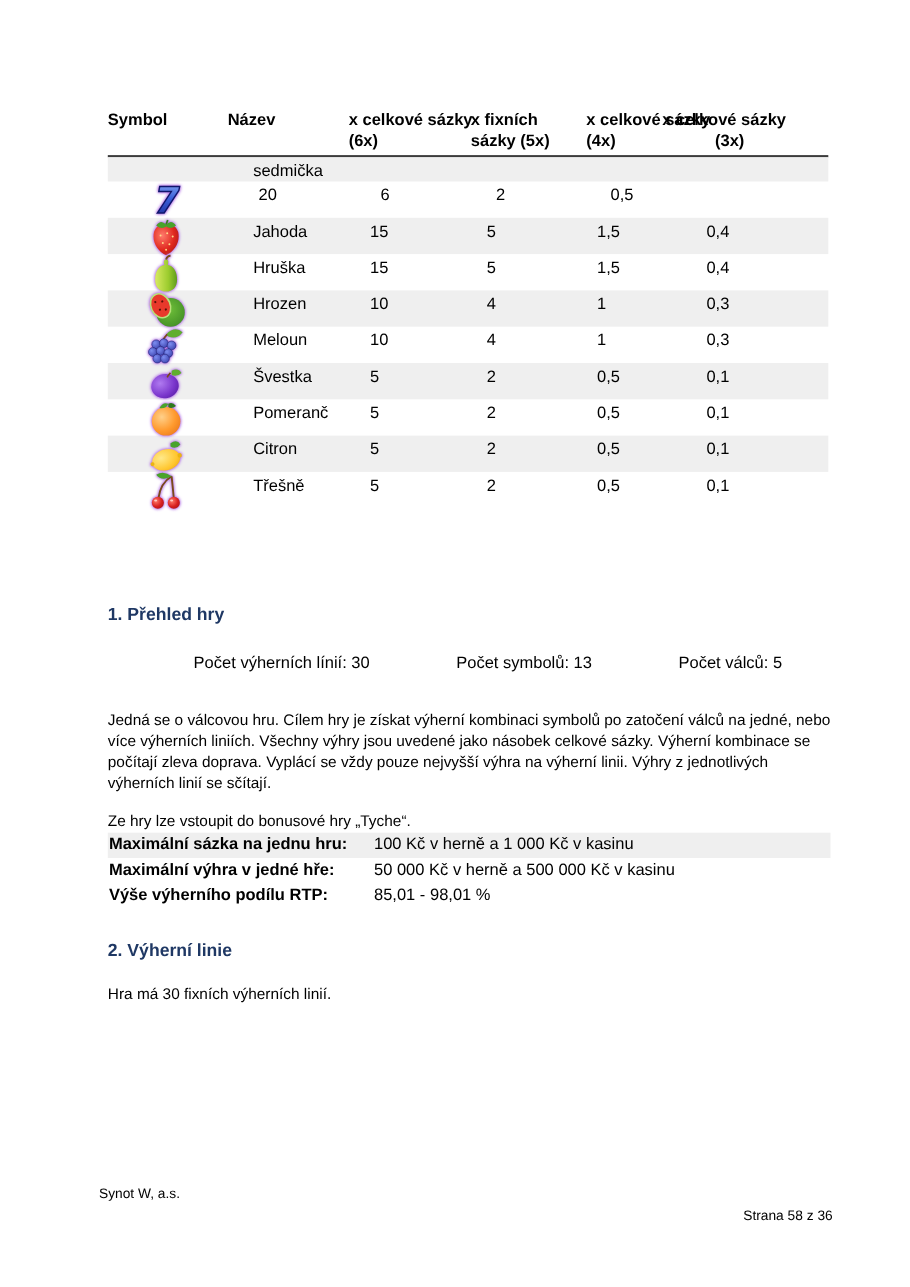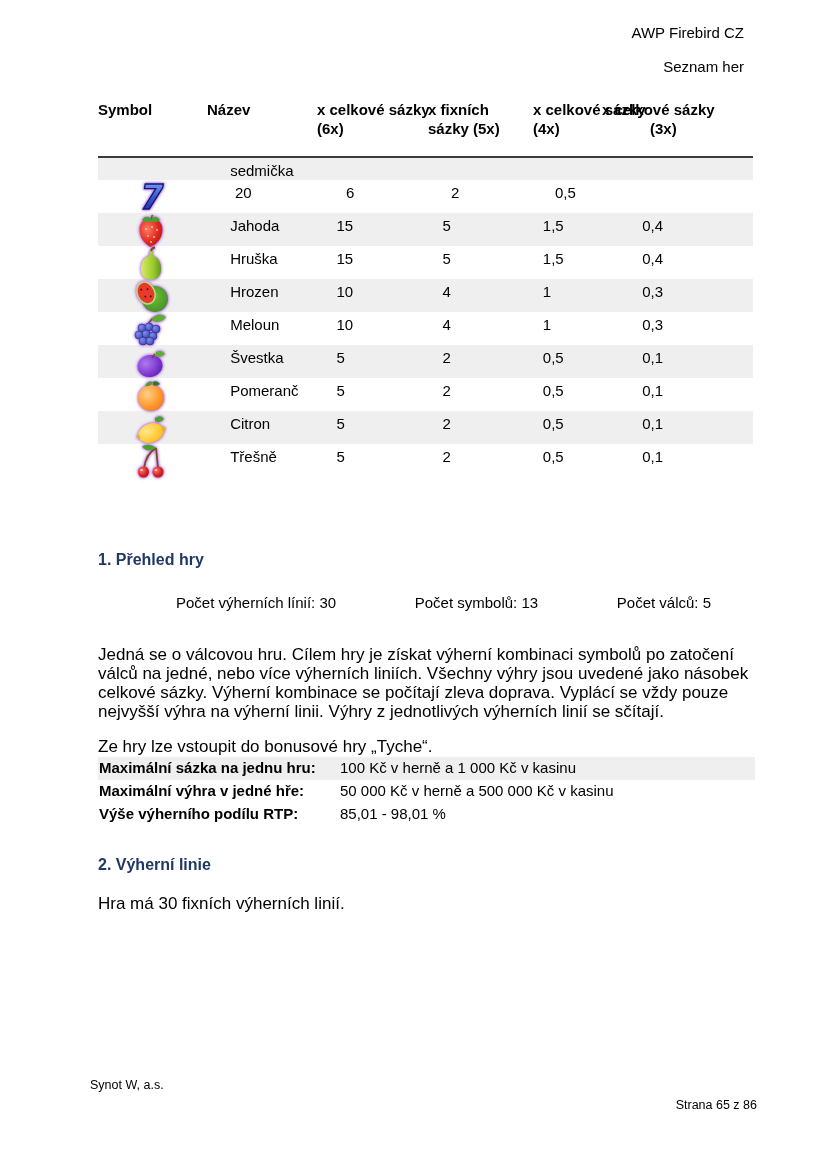--- a/index.html
+++ b/index.html
@@ -11,21 +11,21 @@
   html,body{background:#fff;}
   body{font-family:"Liberation Sans",sans-serif;color:var(--ink);}
   .page{position:relative;width:827px;height:1170px;background:#fff;overflow:hidden;}
 
   
   .doc-header{position:absolute;top:24px;right:83px;text-align:right;font-size:15px;line-height:17px;}
   .doc-header .l2{margin-top:17px;}
 
   
   .paytable{position:absolute;left:98px;top:100px;width:655px;font-size:15px;}
-  .thead{display:flex;align-items:flex-start;border-bottom:2.5px solid #3b3b3b;padding-bottom:18px;min-height:40px;}
+  .thead{display:flex;align-items:flex-start;border-bottom:2.5px solid #3b3b3b;padding-bottom:3px;min-height:40px;}
   .hcell{font-weight:bold;line-height:19px;}
   .hcell .h1,.hcell .h2{white-space:nowrap;}
   .hcell.c6 .h1{margin-left:-35px;}
   .hcell.c6 .h2{margin-left:13px;}
   .trow{display:flex;min-height:33px;line-height:19px;padding-left:28px;}
   .trow.stripe{background:var(--stripe);}
   .trow.partial{min-height:20px;}
   .cell{padding-top:3px;}
   .cw0{width:109px;}
   .cw1{width:110px;}
@@ -37,21 +37,21 @@
   .c-sym svg{position:absolute;top:-3px;left:5px;filter:drop-shadow(0 0 1.5px #b06ae0) drop-shadow(0 0 1px #c79af0);}
   .c-name{padding-right:26px;}
 
   
   .game-title{position:absolute;left:98px;top:500px;font-size:25px;font-weight:bold;color:var(--navy);}
   .sec-heading{position:absolute;left:98px;font-size:16px;font-weight:bold;color:var(--navy);}
   .sec1{top:551px;text-align:center;}
   .sec2{top:856px;}
   .stats-row{position:absolute;left:98px;top:594px;width:655px;display:flex;justify-content:space-between;
              padding-left:78px;padding-right:42px;font-size:15px;}
-  .para{position:absolute;left:98px;width:662px;font-size:17px;line-height:19px;}
+  .para{position:absolute;left:98px;width:662px;font-size:14px;line-height:19px;}
   .desc{top:645px;}
   .bonus{top:737px;}
   .s2text{top:894px;}
 
   
   .limits{position:absolute;left:98px;top:757px;width:657px;font-size:15px;}
   .limit-row{display:grid;grid-template-columns:242px 1fr;min-height:23px;line-height:21px;}
   .limit-row.hl{background:var(--stripe);}
   .limit-label{font-weight:bold;padding-left:1px;}
 
@@ -71,24 +71,20 @@
   
   
   
   
   
   
 </div>
 
 <div class="page">
 
-  <div class="doc-header">
-    <div class="l1">AWP Firebird CZ</div>
-    <div class="l2">Seznam her</div>
-  </div>
 
   <div class="paytable">
     <div class="thead" id="paytable-head">
   <div class="hcell cw0">
     <div class="h1">Symbol</div>
     <div class="h2"></div>
   </div>
 
   <div class="hcell cw1">
     <div class="h1">Název</div>
@@ -376,15 +372,15 @@
     <div class="limit-row">
       <span class="limit-label">Výše výherního podílu RTP:</span>
       <span class="limit-value">85,01 - 98,01 %</span>
     </div>
   </div>
 
   <div class="sec-heading sec2">2. Výherní linie</div>
   <p class="para s2text">Hra má 30 fixních výherních linií.</p>
 
   <div class="footer-company">Synot W, a.s.</div>
-  <div class="footer-page">Strana 65 z 86</div>
+  <div class="footer-page">Strana 58 z 36</div>
 
 </div>
 
 </body></html>

